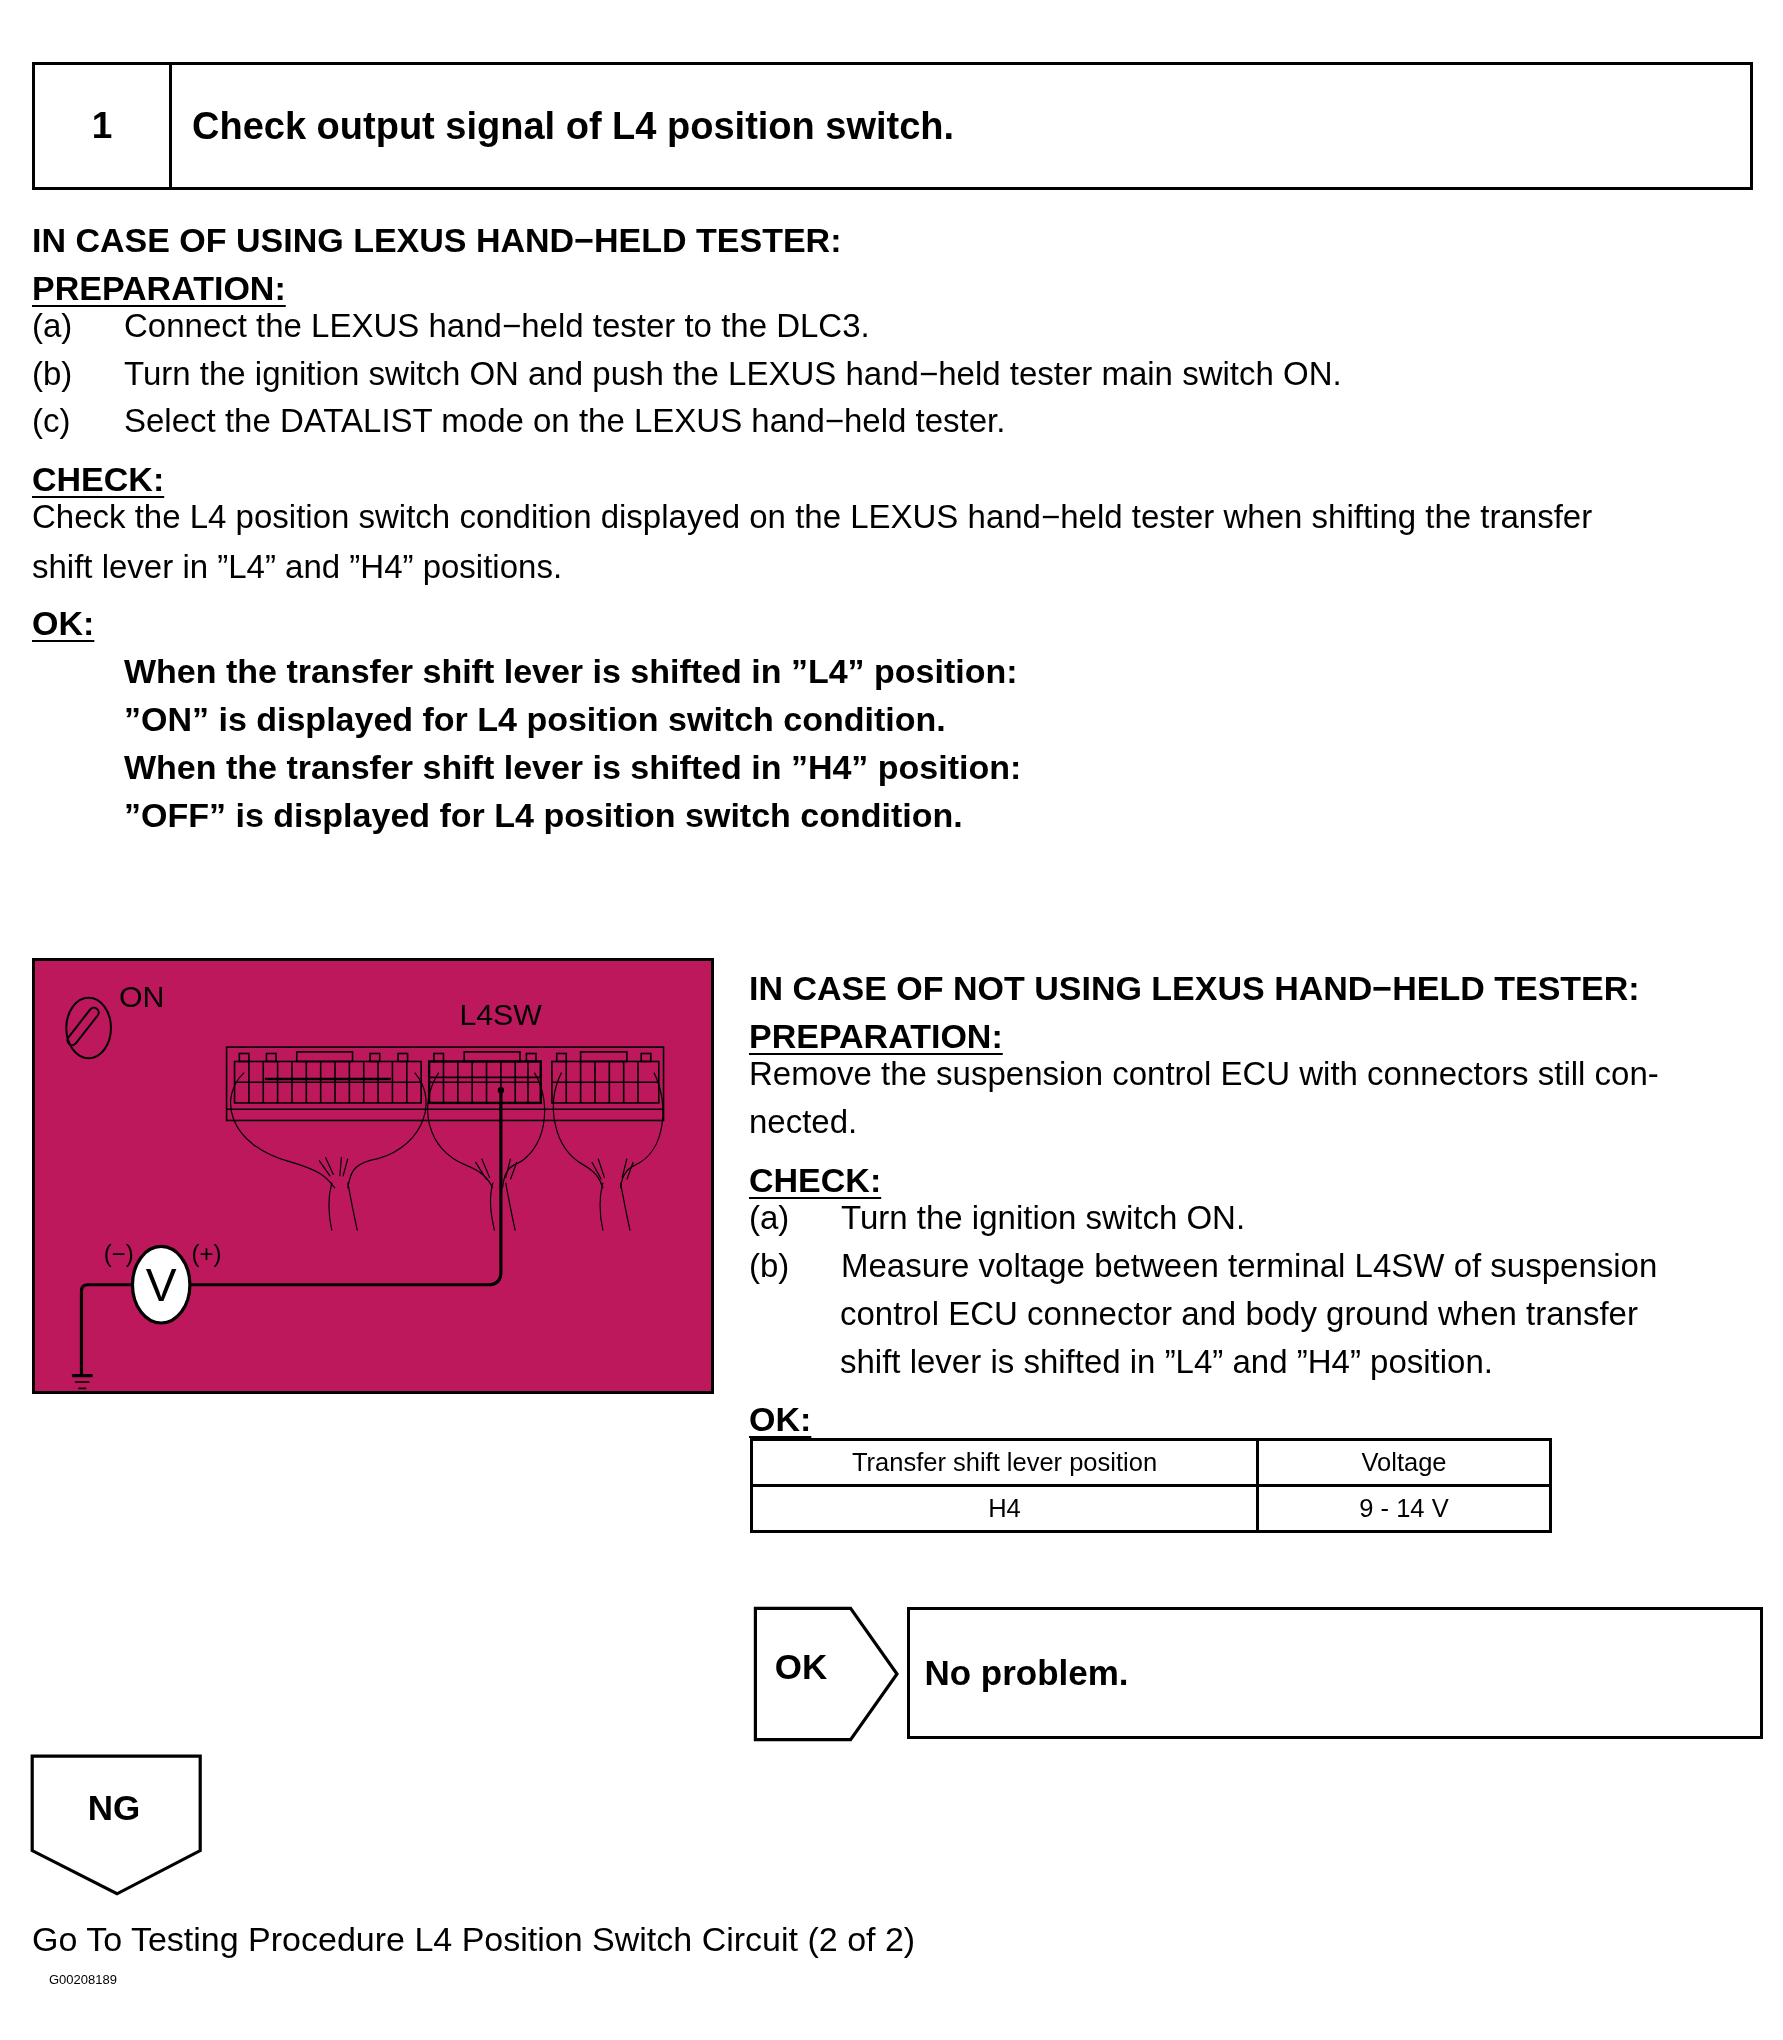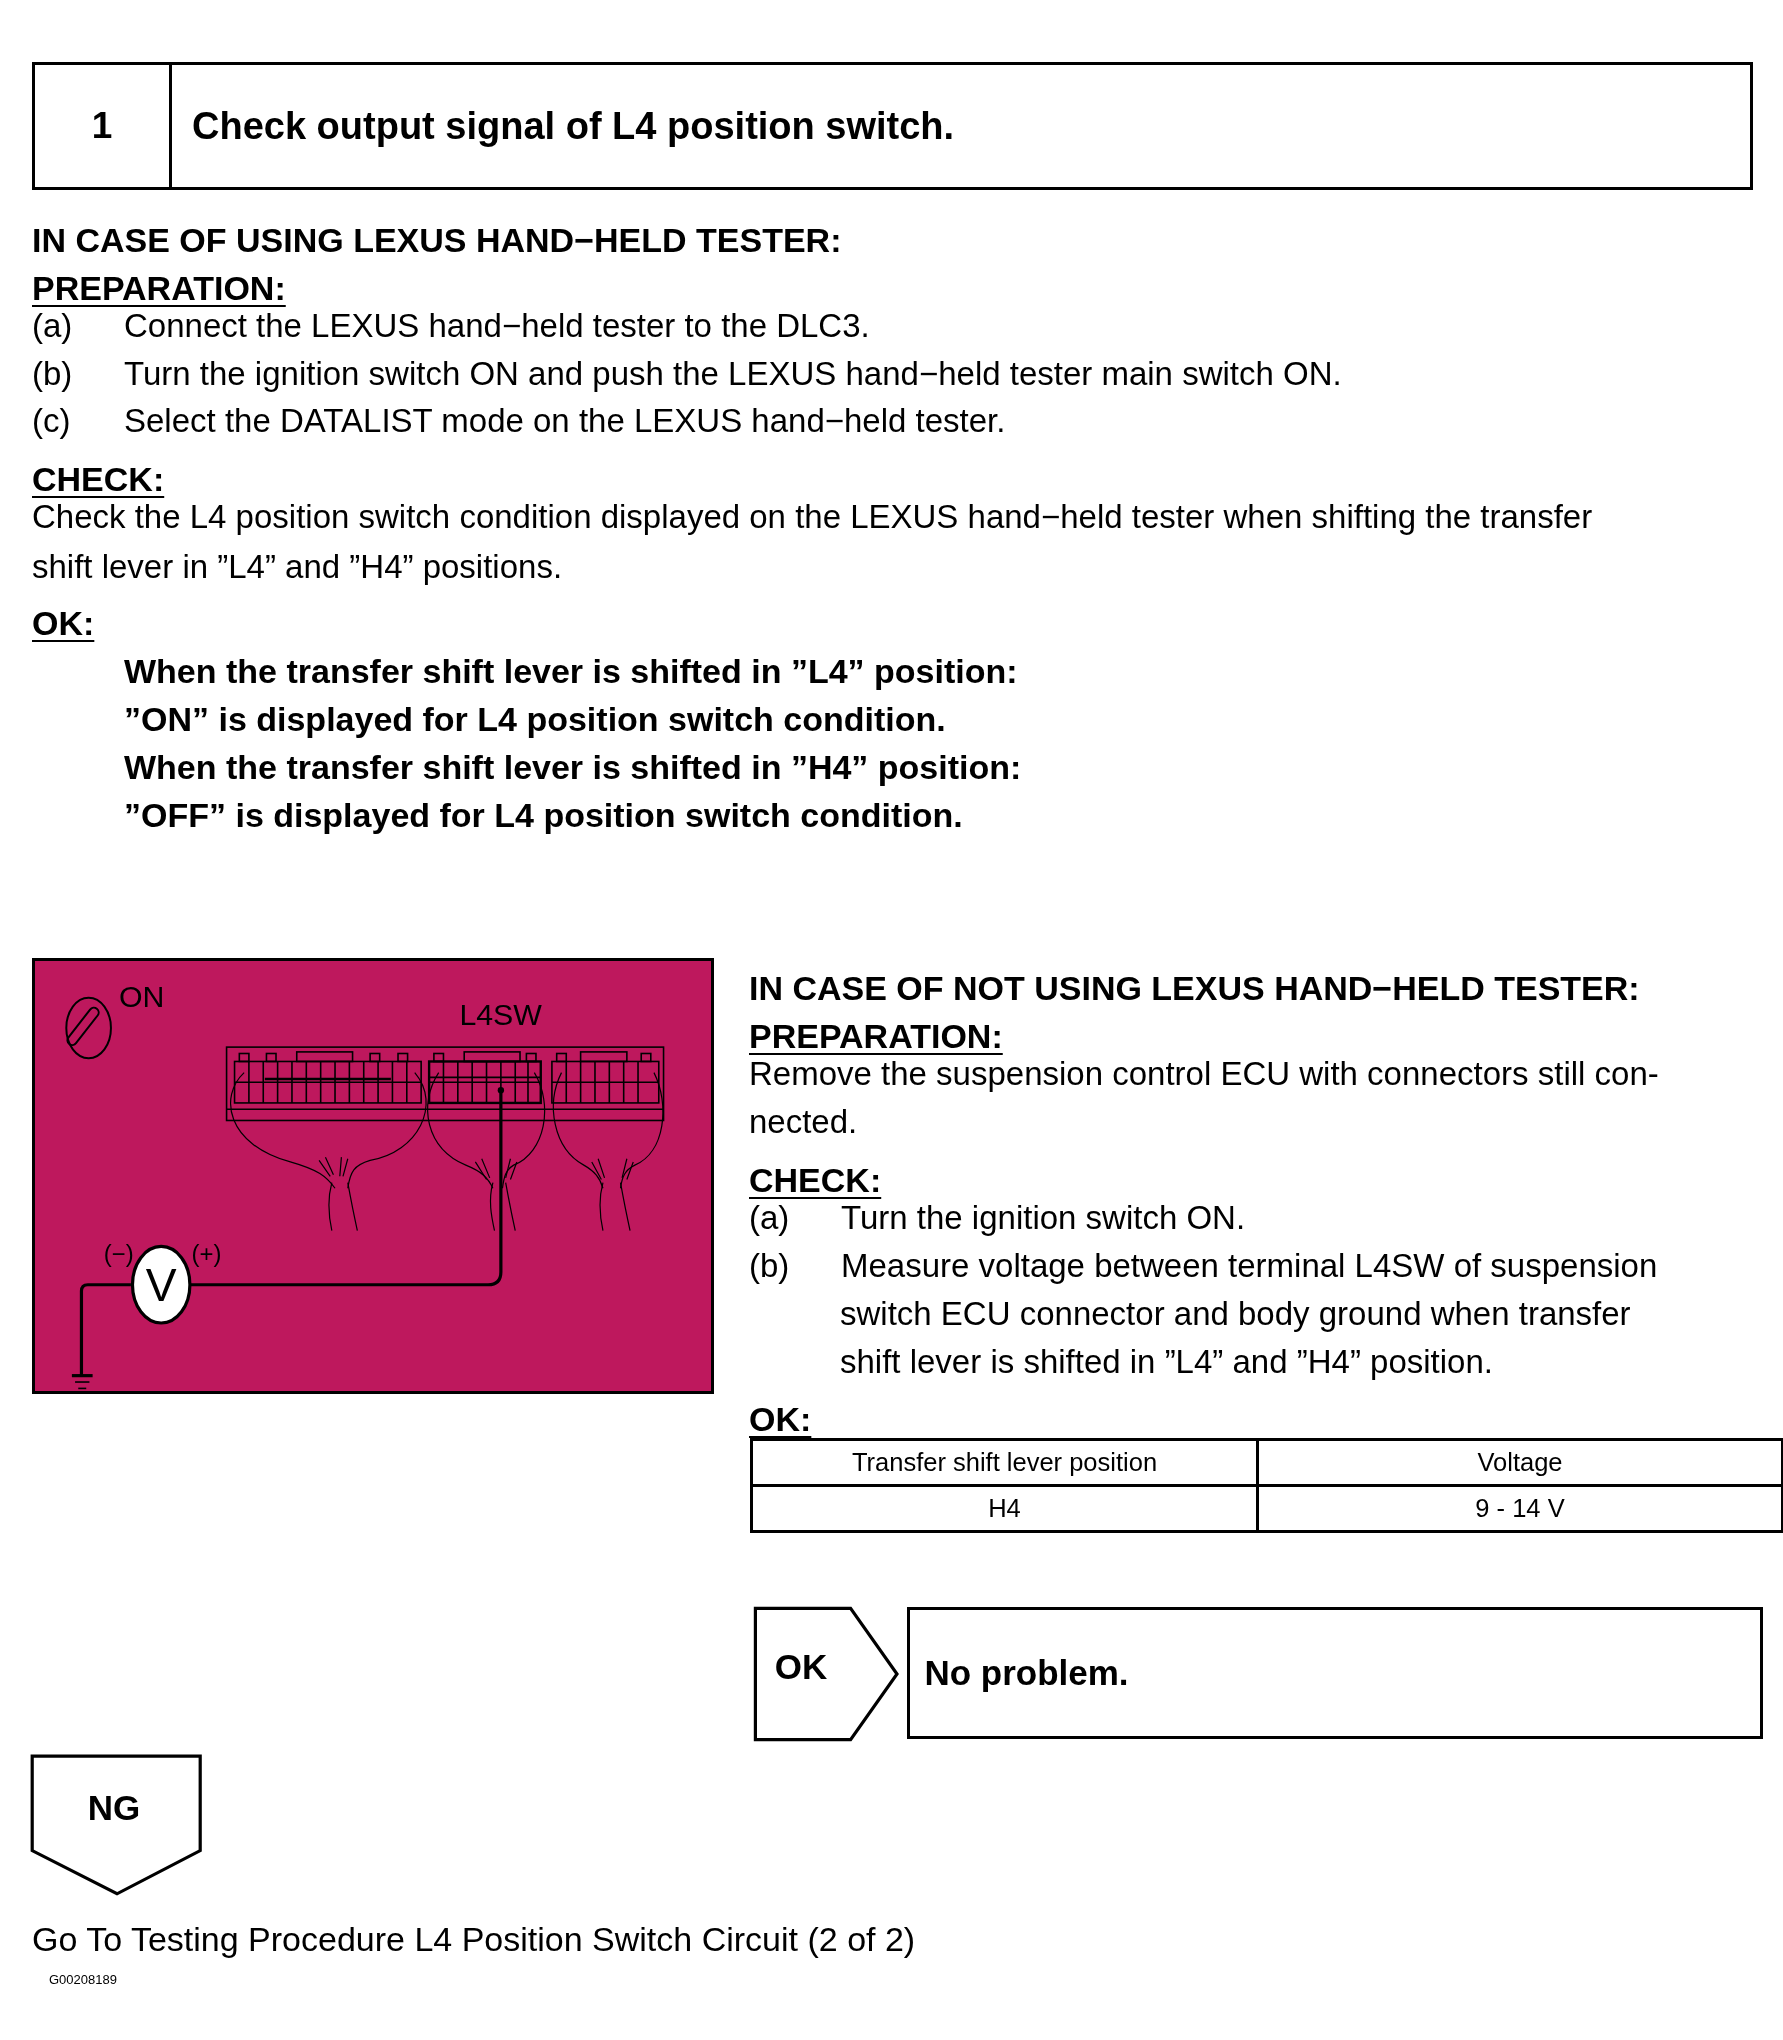--- a/index.html
+++ b/index.html
@@ -32,21 +32,21 @@
   
   #diagram {
     position: absolute; left: 32px; top: 958px; width: 682px; height: 436px;
     border: 3.2px solid #000; box-sizing: border-box; background: #be185d;
   }
   #diagram svg { position: absolute; left: 0; top: 0; }
   .diag-text { font-family: "Liberation Sans", sans-serif; font-size: 38px; fill: #000; }
 
   
   #spec-table {
-    position: absolute; left: 750px; top: 1438px; width: 1034px;
+    position: absolute; left: 750px; top: 1438px; width: 802px;
     border-collapse: collapse; border: 3.2px solid #000;
   }
   #spec-table td, #spec-table th {
     border: 3.2px solid #000; height: 46px; text-align: center; font-weight: normal;
     font-size: 25.5px; padding: 0; box-sizing: border-box;
   }
   #spec-table th:first-child, #spec-table td:first-child { width: 506px; }
 
   
   #ok-arrow { position: absolute; left: 753px; top: 1606px; width: 148px; height: 136px; }
@@ -200,21 +200,21 @@
 <div class="abs t40" style="left:749px; top:1050px;">Remove the suspension control ECU with connectors still con-</div>
 <div class="abs t40" style="left:749px; top:1098px;">nected.</div>
 <div class="abs bold t42 ul" style="left:749px; top:1146px;">CHECK:</div>
 
 <div class="abs t40" style="left:749px; top:1194px;">
   <span class="label-col">(a)</span><span>Turn the ignition switch ON.</span>
 </div>
 <div class="abs t40" style="left:749px; top:1242px;">
   <span class="label-col">(b)</span><span>Measure voltage between terminal L4SW of suspension</span>
 </div>
-<div class="abs t40" style="left:840px; top:1290px;">switch ECU connector and body ground when transfer</div>
+<div class="abs t40" style="left:840px; top:1290px;">control ECU connector and body ground when transfer</div>
 <div class="abs t40" style="left:840px; top:1338px;">shift lever is shifted in ”L4” and ”H4” position.</div>
 
 <div class="abs bold t42 ul" style="left:749px; top:1385px;">OK:</div>
 
 <table id="spec-table">
   <thead>
     <tr>
       <th>Transfer shift lever position</th>
       <th>Voltage</th>
     </tr>

